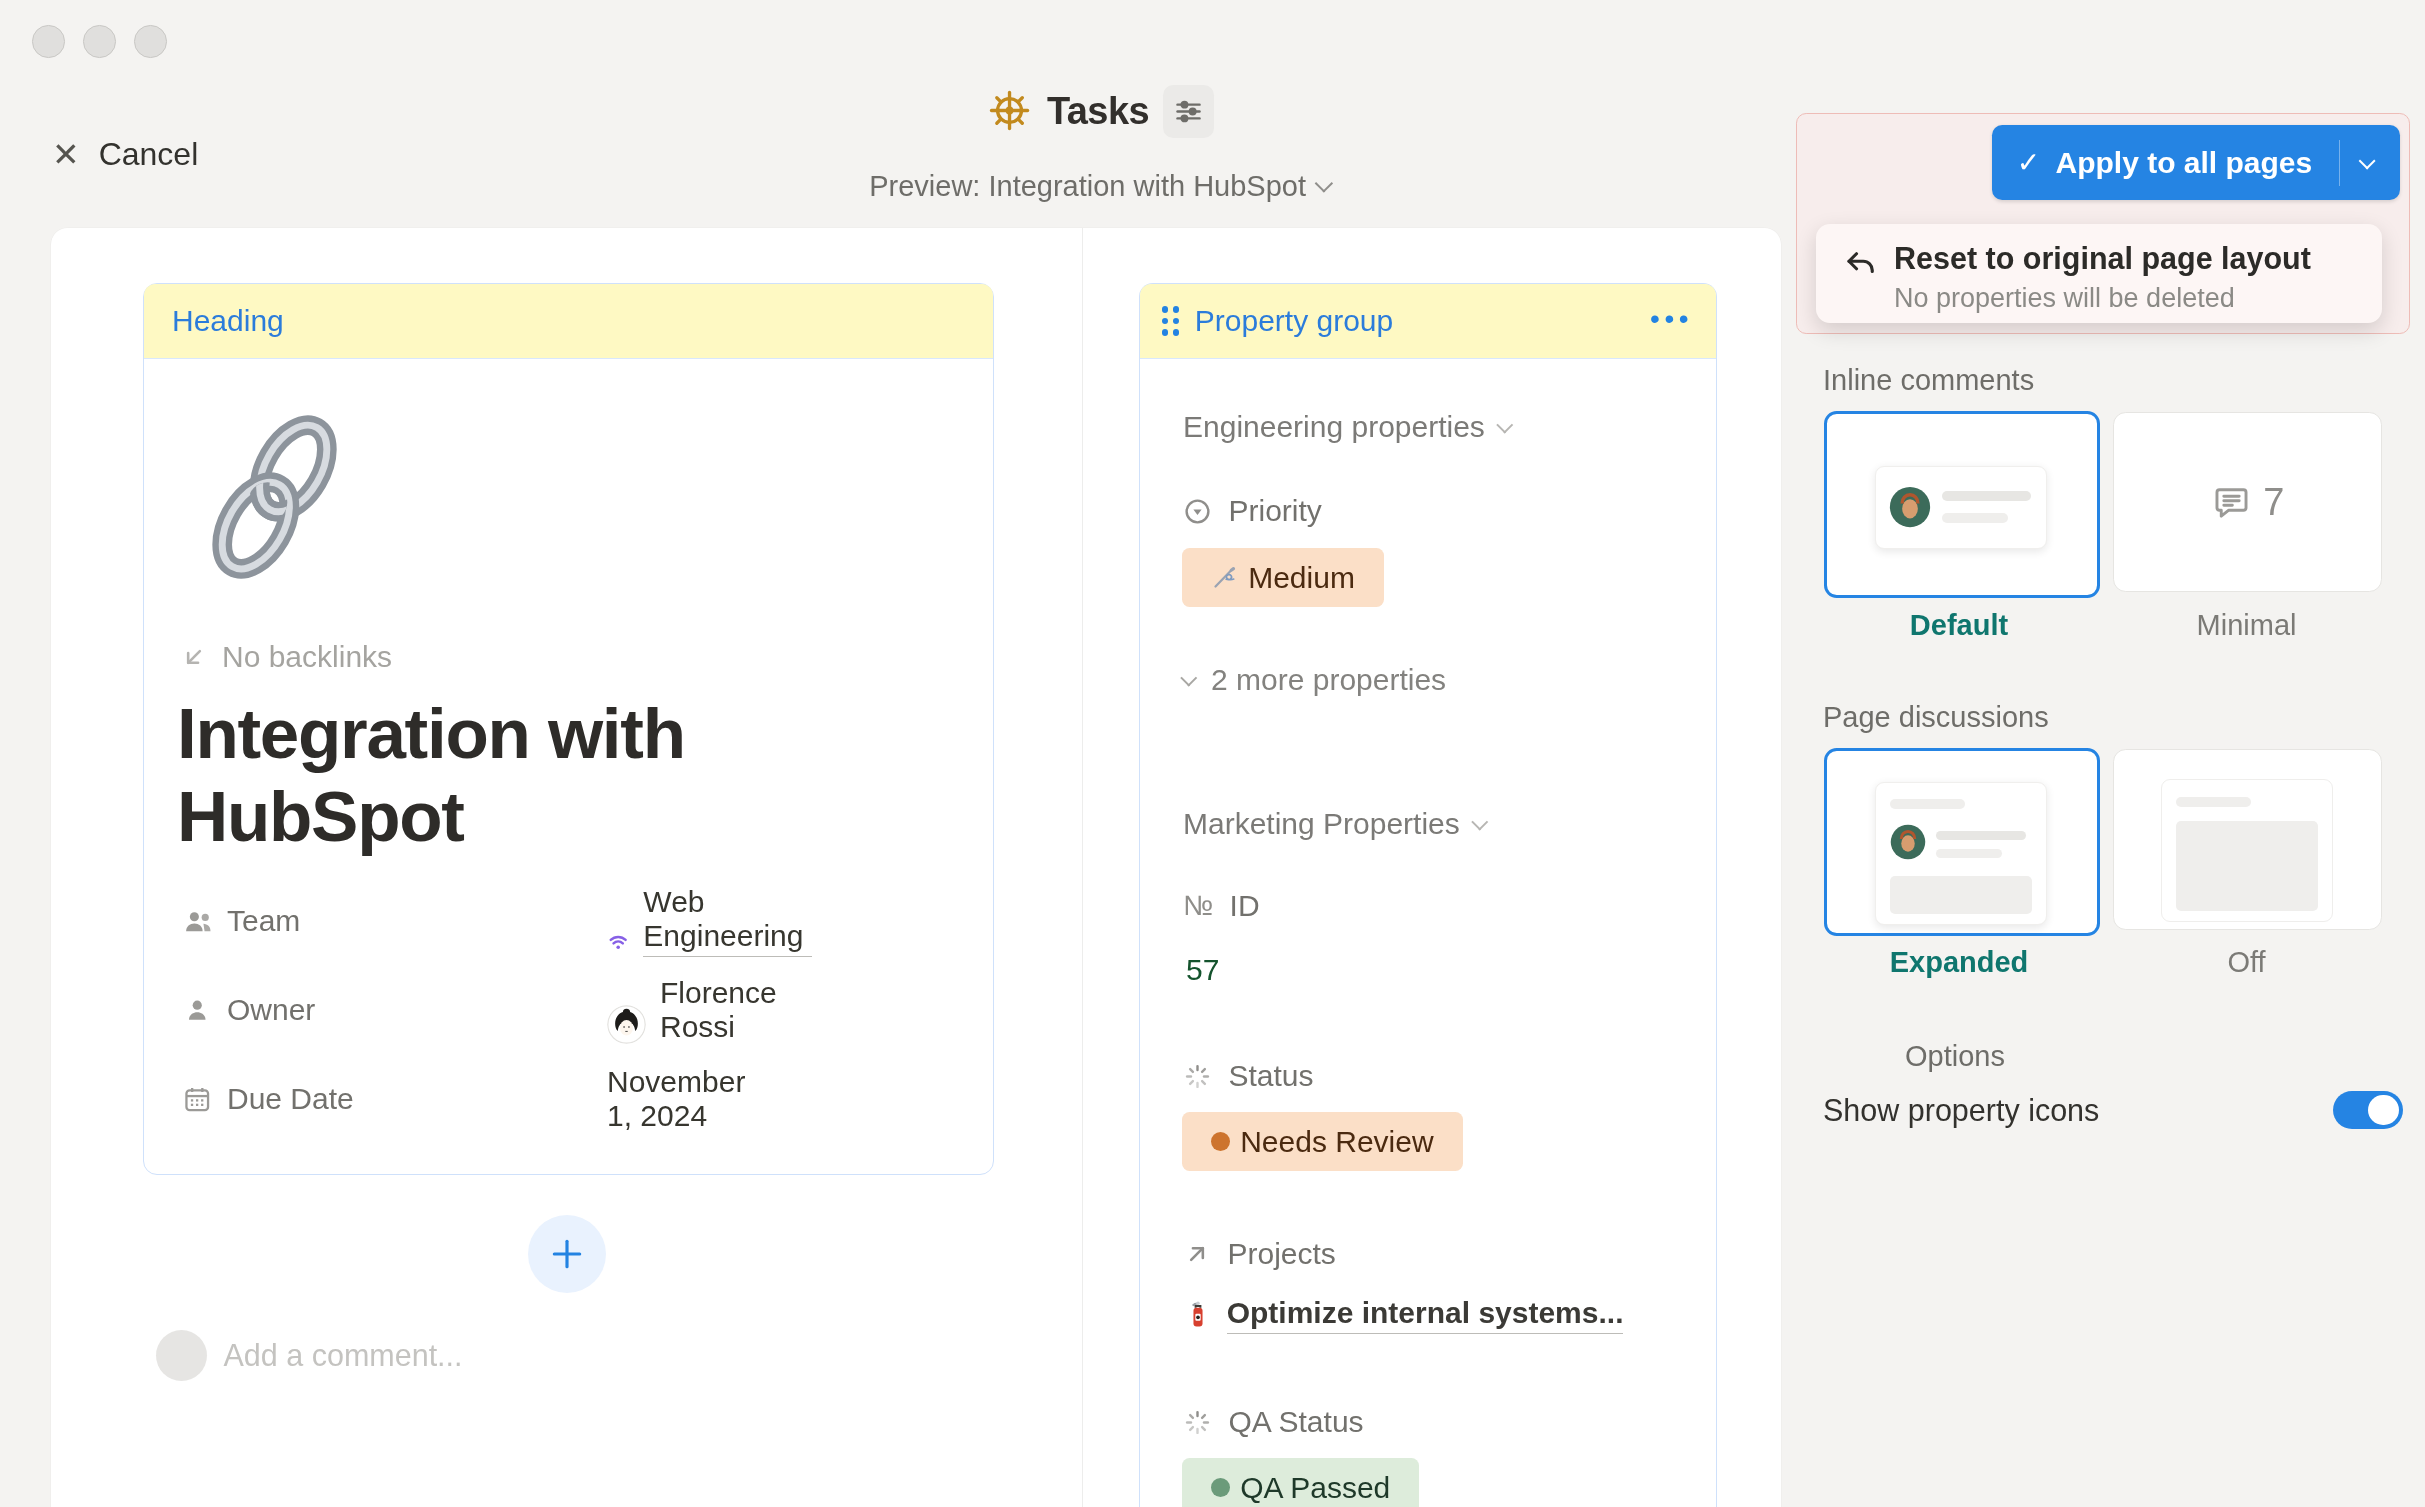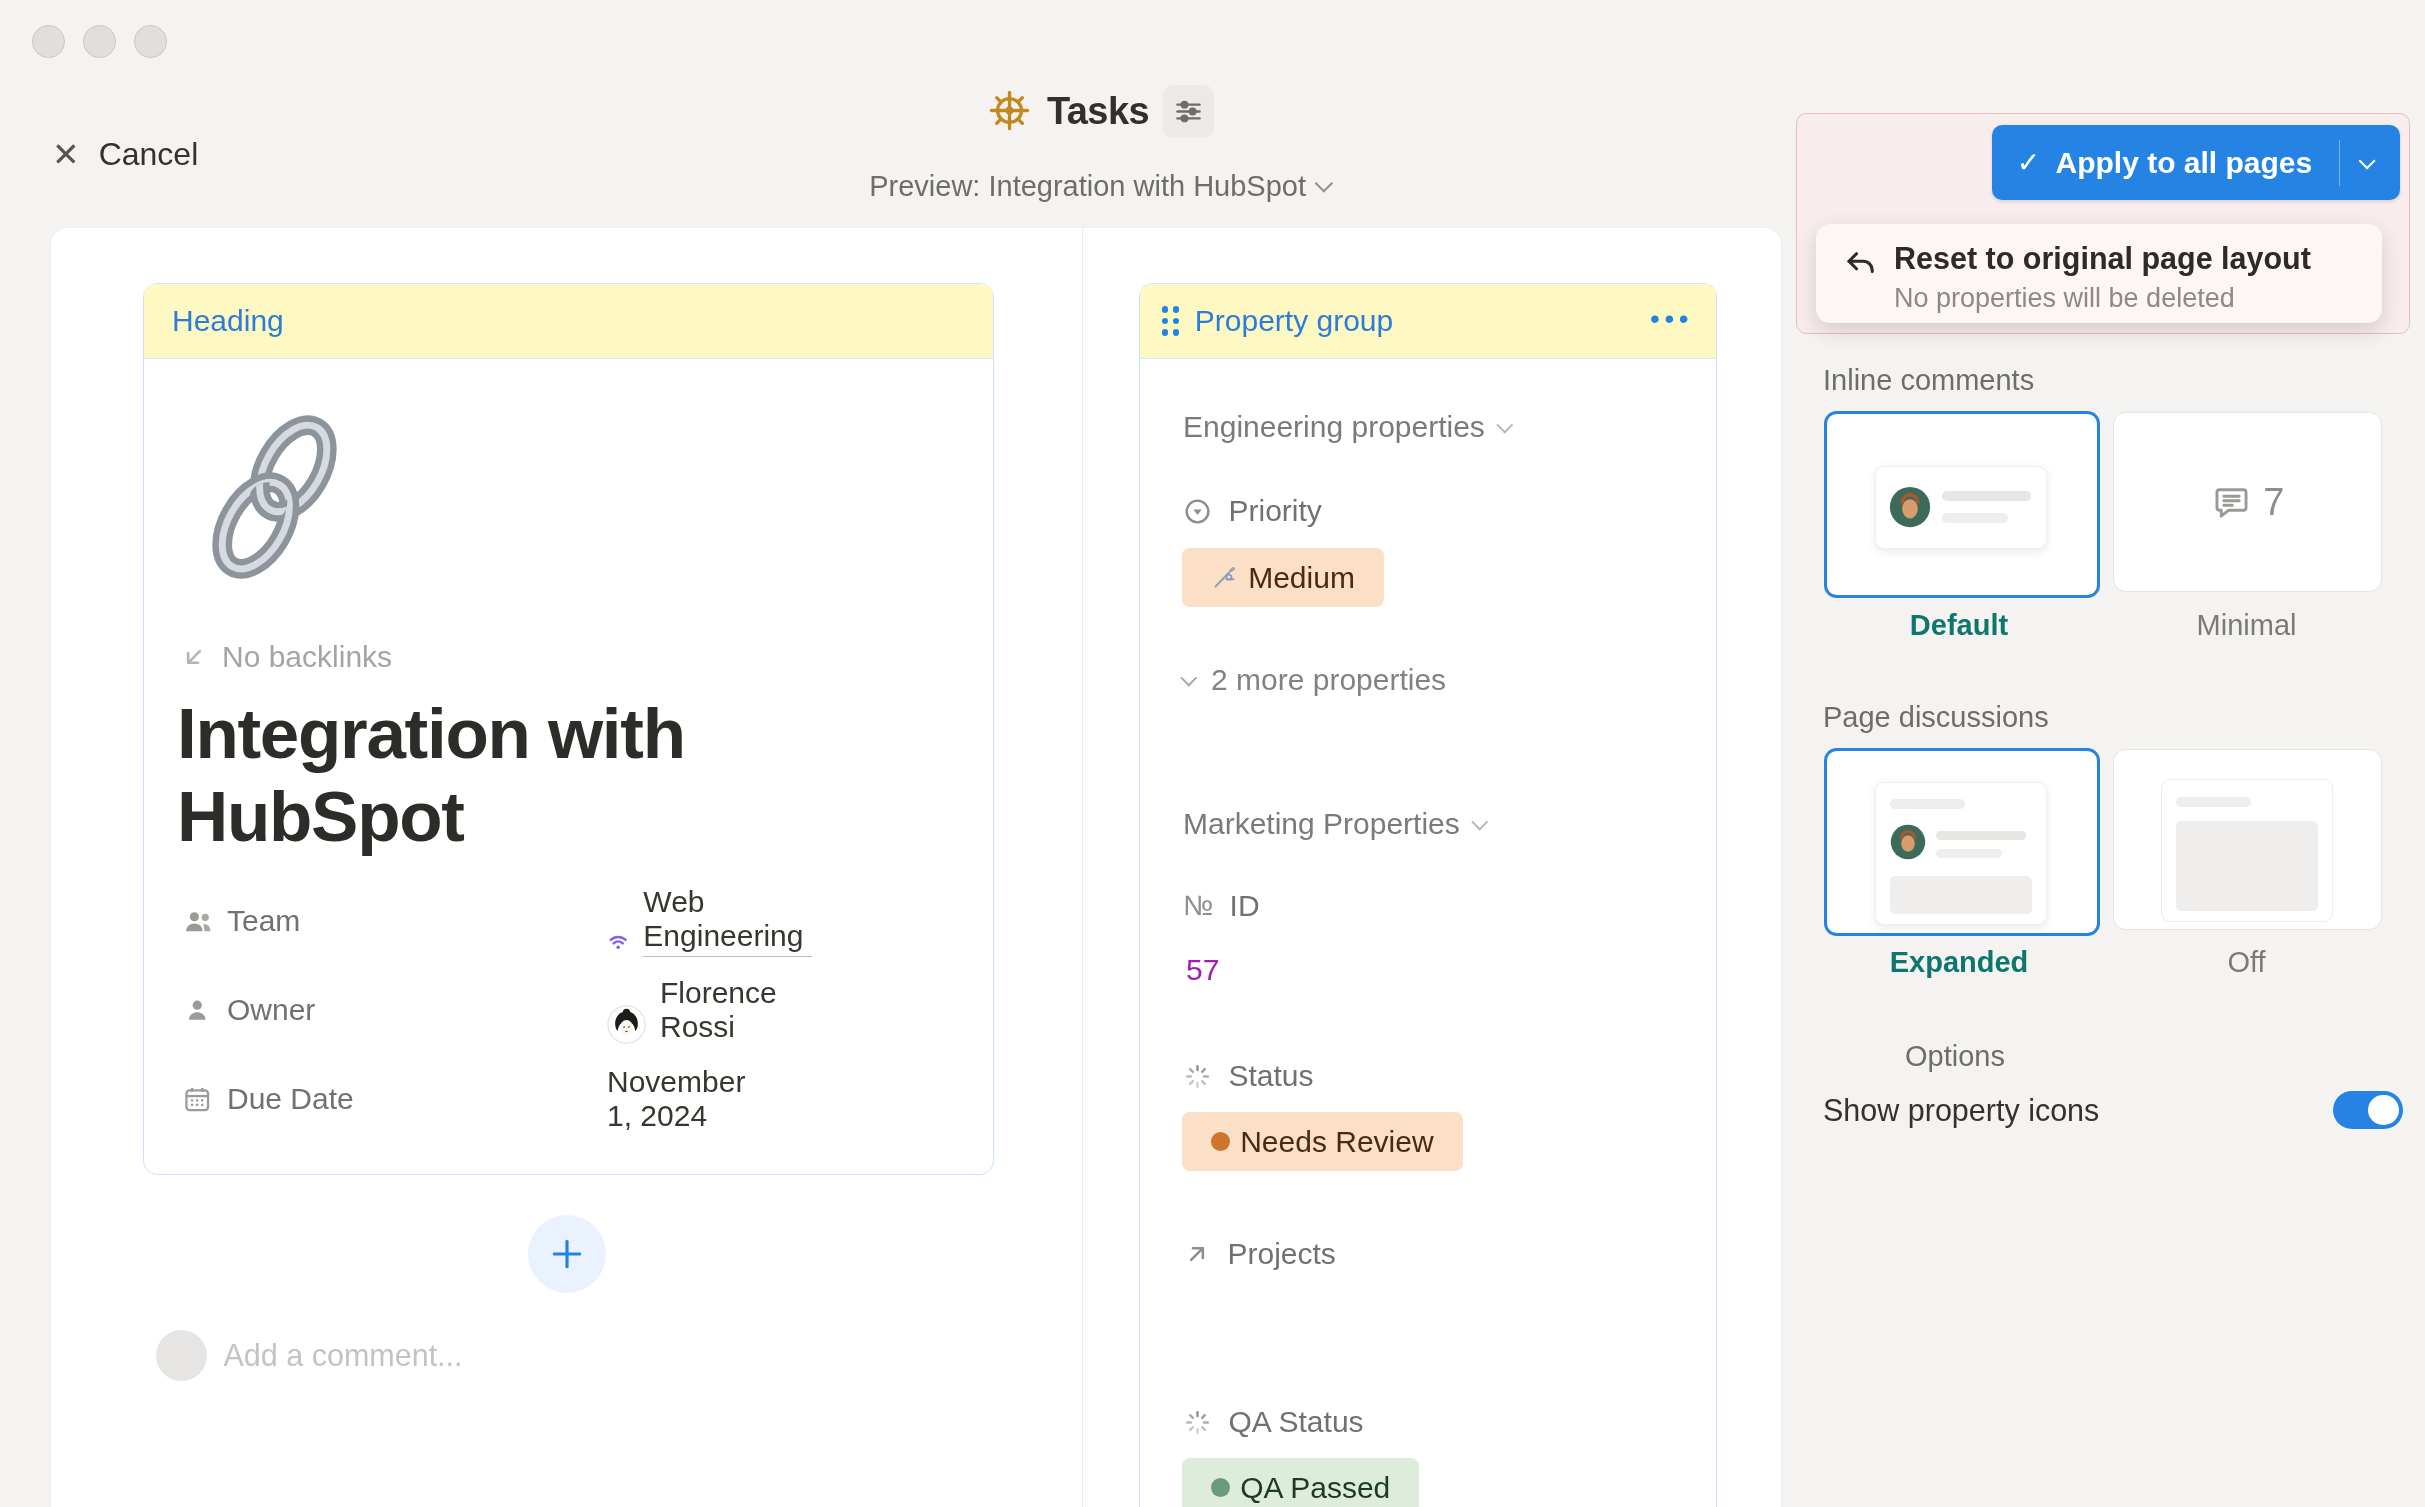--- a/index.html
+++ b/index.html
@@ -56,21 +56,21 @@
   .sec-label{font-size:30px;color:#7b7a77;}
   .chev-sm{width:9.5px;height:9.5px;border-right:2.5px solid #b7b6b3;border-bottom:2.5px solid #b7b6b3;transform:rotate(45deg);margin-top:-3.8px;}
   .plabel-row{left:43px;gap:16.5px;}
   .plabel{font-size:30px;color:#72716d;}
   .pill{position:absolute;left:42px;display:inline-flex;align-items:center;gap:10.2px;height:59px;padding:0 29px;border-radius:7.6px;}
   .pill-peach{background:#fbdfc7;}
   .pill-green{background:#ddecdb;}
   .pill-text{font-size:30px;font-weight:500;}
   .dot{width:19px;height:19px;border-radius:50%;}
   .numero{font-size:28px;color:#8f8e8a;}
-  .pvalue-plain{left:46px;font-size:30px;color:#a21caf;}
+  .pvalue-plain{left:46px;font-size:30px;color:#14532d;}
   .link-row{left:42px;gap:12.7px;}
   .link-text{font-size:30px;font-weight:600;color:#3b3a36;border-bottom:1.9px solid #bdbcb8;padding-bottom:2.5px;cursor:pointer;}
 
   
   .highlight-box{left:1796px;top:113px;width:612px;height:219px;border:1.9px solid #eebcb7;background:#f7edec;border-radius:10.2px;}
   .apply-btn{left:1992px;top:125px;width:408px;height:75px;background:#2584e3;border-radius:10.2px;display:flex;align-items:center;justify-content:center;gap:15.3px;cursor:pointer;box-shadow:0 1.3px 3.8px rgba(0,0,0,.12);}
   .apply-check{font-size:28px;color:#fff;}
   .apply-label{font-size:30px;font-weight:600;color:#fff;white-space:nowrap;}
   .apply-divider{width:1.3px;height:46px;background:rgba(255,255,255,.38);margin-left:11.4px;}
   .chev-white{width:10.2px;height:10.2px;border-right:2.5px solid #fff;border-bottom:2.5px solid #fff;transform:rotate(45deg);margin:-3.8px 2.5px 0 5.1px;}
@@ -333,20 +333,31 @@
         <span class="pill-text" style="color:#4b2a10;">Needs Review</span>
       </div>
 
       <div class="abs row plabel-row" style="top:953px;">
         <svg width="28" height="28" viewBox="0 0 24 24" stroke="#8f8e8b" stroke-width="2.2" fill="none" stroke-linecap="round" stroke-linejoin="round">
           <path d="M7 17 17 7"></path>
             <path d="M8.5 7H17v8.5"></path>
         </svg>
         <span class="plabel">Projects</span>
       </div>
+      <div class="abs row link-row" style="top:1012px;">
+        <svg width="32" height="32" viewBox="0 0 24 24">
+          <path d="M12 3.4c-2.8 0-4 1.5-4 1.5" stroke="#9aa0a6" stroke-width="1.5" fill="none"></path>
+          <circle cx="12" cy="3.2" r="1.3" fill="#c8cdd2"></circle>
+          <path d="M10.2 6.6V5.2h3.6v1.4" stroke="#3c3a37" stroke-width="1.5" fill="none"></path>
+          <rect x="8.6" y="6.6" width="6.8" height="14" rx="2.3" fill="#d7402f"></rect>
+          <rect x="10" y="11" width="4" height="5.4" rx="0.8" fill="#fff"></rect>
+          <circle cx="12" cy="13.7" r="1.4" fill="#26231f"></circle>
+        </svg>
+        <span class="link-text">Optimize internal systems...</span>
+      </div>
 
       <div class="abs row plabel-row" style="top:1121px;">
         <svg width="29" height="29" viewBox="0 0 24 24" stroke="#8f8e8b" stroke-width="2" stroke-linecap="round">
           <g>
               <line x1="12" y1="3.4" x2="12" y2="6.6"></line>
               <line x1="12" y1="3.4" x2="12" y2="6.6" transform="rotate(45 12 12)" opacity=".85"></line>
               <line x1="12" y1="3.4" x2="12" y2="6.6" transform="rotate(90 12 12)" opacity=".7"></line>
               <line x1="12" y1="3.4" x2="12" y2="6.6" transform="rotate(135 12 12)" opacity=".55"></line>
               <line x1="12" y1="3.4" x2="12" y2="6.6" transform="rotate(180 12 12)" opacity=".4"></line>
               <line x1="12" y1="3.4" x2="12" y2="6.6" transform="rotate(225 12 12)" opacity=".5"></line>

